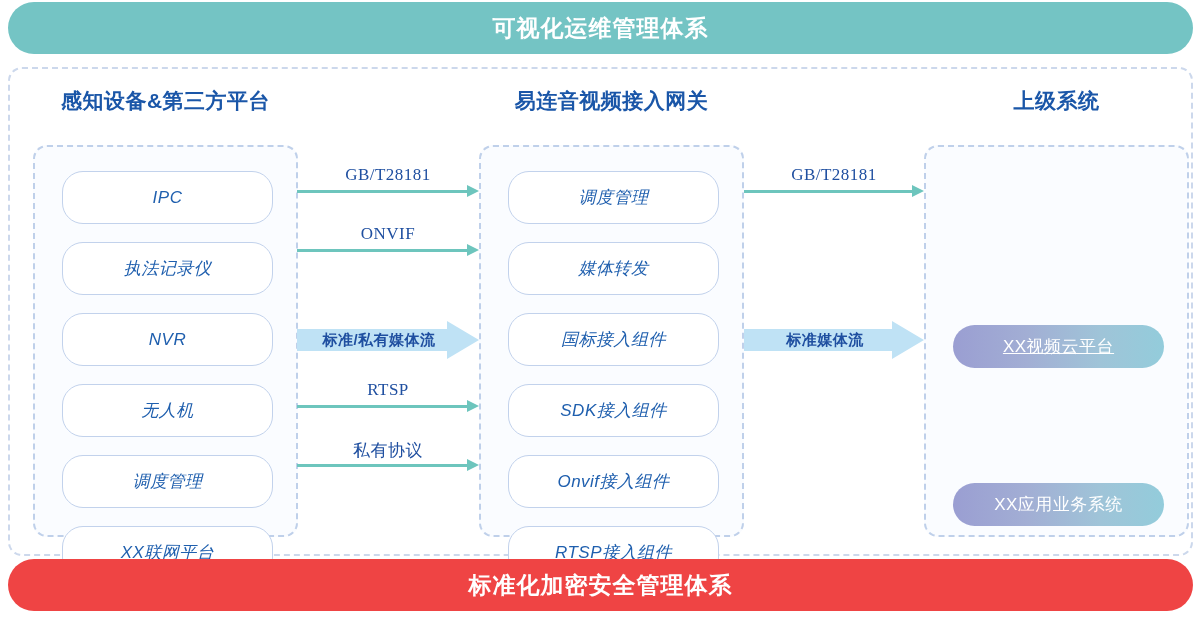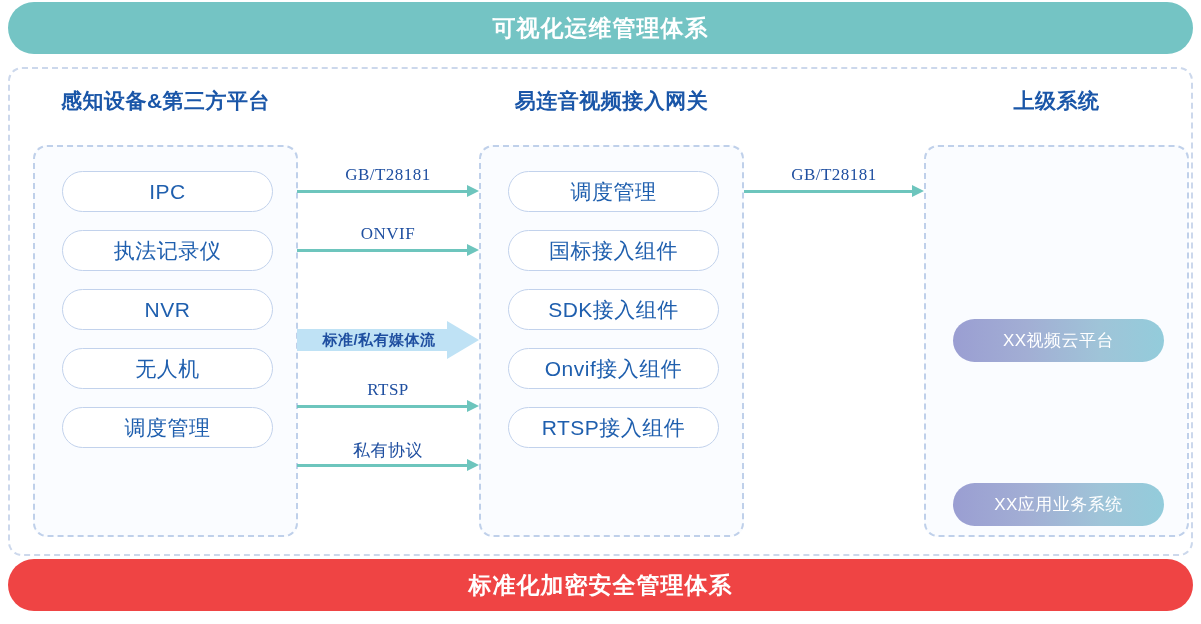--- a/index.html
+++ b/index.html
@@ -88,31 +88,32 @@
   .pill-stack {
     position: absolute;
     top: 24px;
     left: 27px;
     width: 211px;
     display: flex;
     flex-direction: column;
     gap: 18px;
   }
   .pill {
-    height: 41px;
+    height: 53px;
     box-sizing: border-box;
     border: 1.6px solid #c2d2ec;
     border-radius: 21px;
     background: #ffffff;
     color: #1f5fae;
-    font-size: 21px;
+    font-size: 17px;
     display: flex;
     align-items: center;
     justify-content: center;
     letter-spacing: 0.5px;
+    font-style: italic;
   }
 
   
   .grad-stack {
     position: absolute;
     left: 27px;
     width: 211px;
   }
   .grad-pill {
     position: absolute;
@@ -121,21 +122,21 @@
     height: 43px;
     border-radius: 22px;
     background: linear-gradient(90deg, #9a9ed2 0%, #a2aed4 35%, #9fc4d8 70%, #93ccdb 100%);
     color: #ffffff;
     font-size: 17px;
     display: flex;
     align-items: center;
     justify-content: center;
     letter-spacing: 0.5px;
   }
-  .grad-pill-1 { top: 172px; }
+  .grad-pill-1 { top: 178px; text-decoration: underline; }
   .grad-pill-2 { top: 336px; }
 
   
   .arrow-group {
     position: absolute;
   }
   .arrow-label {
     position: absolute;
     width: 100%;
     text-align: center;
@@ -200,29 +201,31 @@
 
   <div class="column col1">
     <div class="col-title">感知设备&amp;第三方平台</div>
     <div class="inner-box">
       <div class="pill-stack">
         <div class="pill">IPC</div>
         <div class="pill">执法记录仪</div>
         <div class="pill">NVR</div>
         <div class="pill">无人机</div>
         <div class="pill">调度管理</div>
+        <div class="pill">XX联网平台</div>
       </div>
     </div>
   </div>
 
   <div class="column col2">
     <div class="col-title">易连音视频接入网关</div>
     <div class="inner-box">
       <div class="pill-stack">
         <div class="pill">调度管理</div>
+        <div class="pill">媒体转发</div>
         <div class="pill">国标接入组件</div>
         <div class="pill">SDK接入组件</div>
         <div class="pill">Onvif接入组件</div>
         <div class="pill">RTSP接入组件</div>
       </div>
     </div>
   </div>
 
   <div class="column col3">
     <div class="col-title">上级系统</div>
@@ -264,18 +267,24 @@
     <div class="arrow-line" style="width:170px;"></div>
     <div class="arrow-head" style="left:170px;"></div>
   </div>
 
   <div class="arrow-group" style="left:734px; top:121px; width:180px;">
     <div class="arrow-label">GB/T28181</div>
     <div class="arrow-line" style="width:168px;"></div>
     <div class="arrow-head" style="left:168px;"></div>
   </div>
 
+  <div class="block-arrow" style="left:734px; top:252px; width:180px;">
+    <svg class="ba-shape" viewBox="0 0 180 38" preserveAspectRatio="none">
+      <polygon points="0,8 148,8 148,0 180,19 148,38 148,30 0,30" fill="#bfe2f5"></polygon>
+    </svg>
+    <div class="ba-label">标准媒体流</div>
+  </div>
 
 </div>
 
 <div class="banner banner-bottom">
   <span>标准化加密安全管理体系</span>
 </div>
 
 </body></html>

